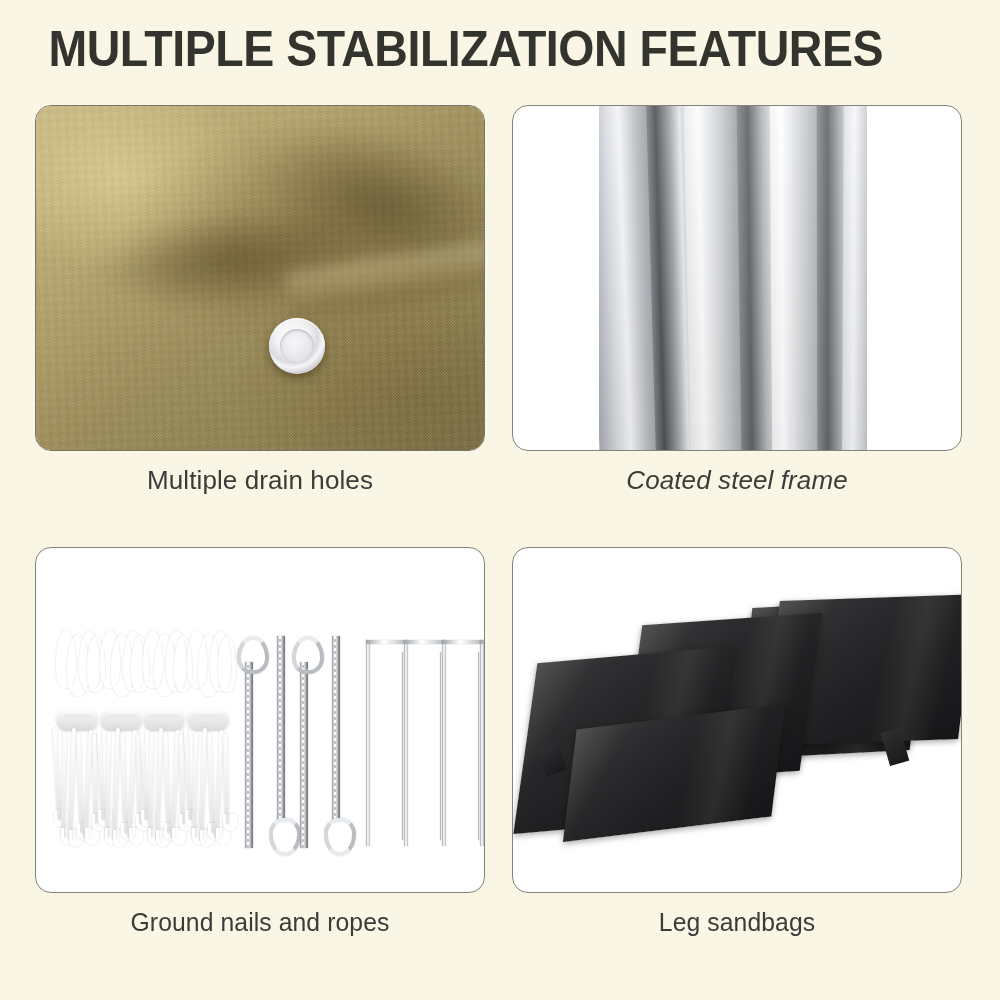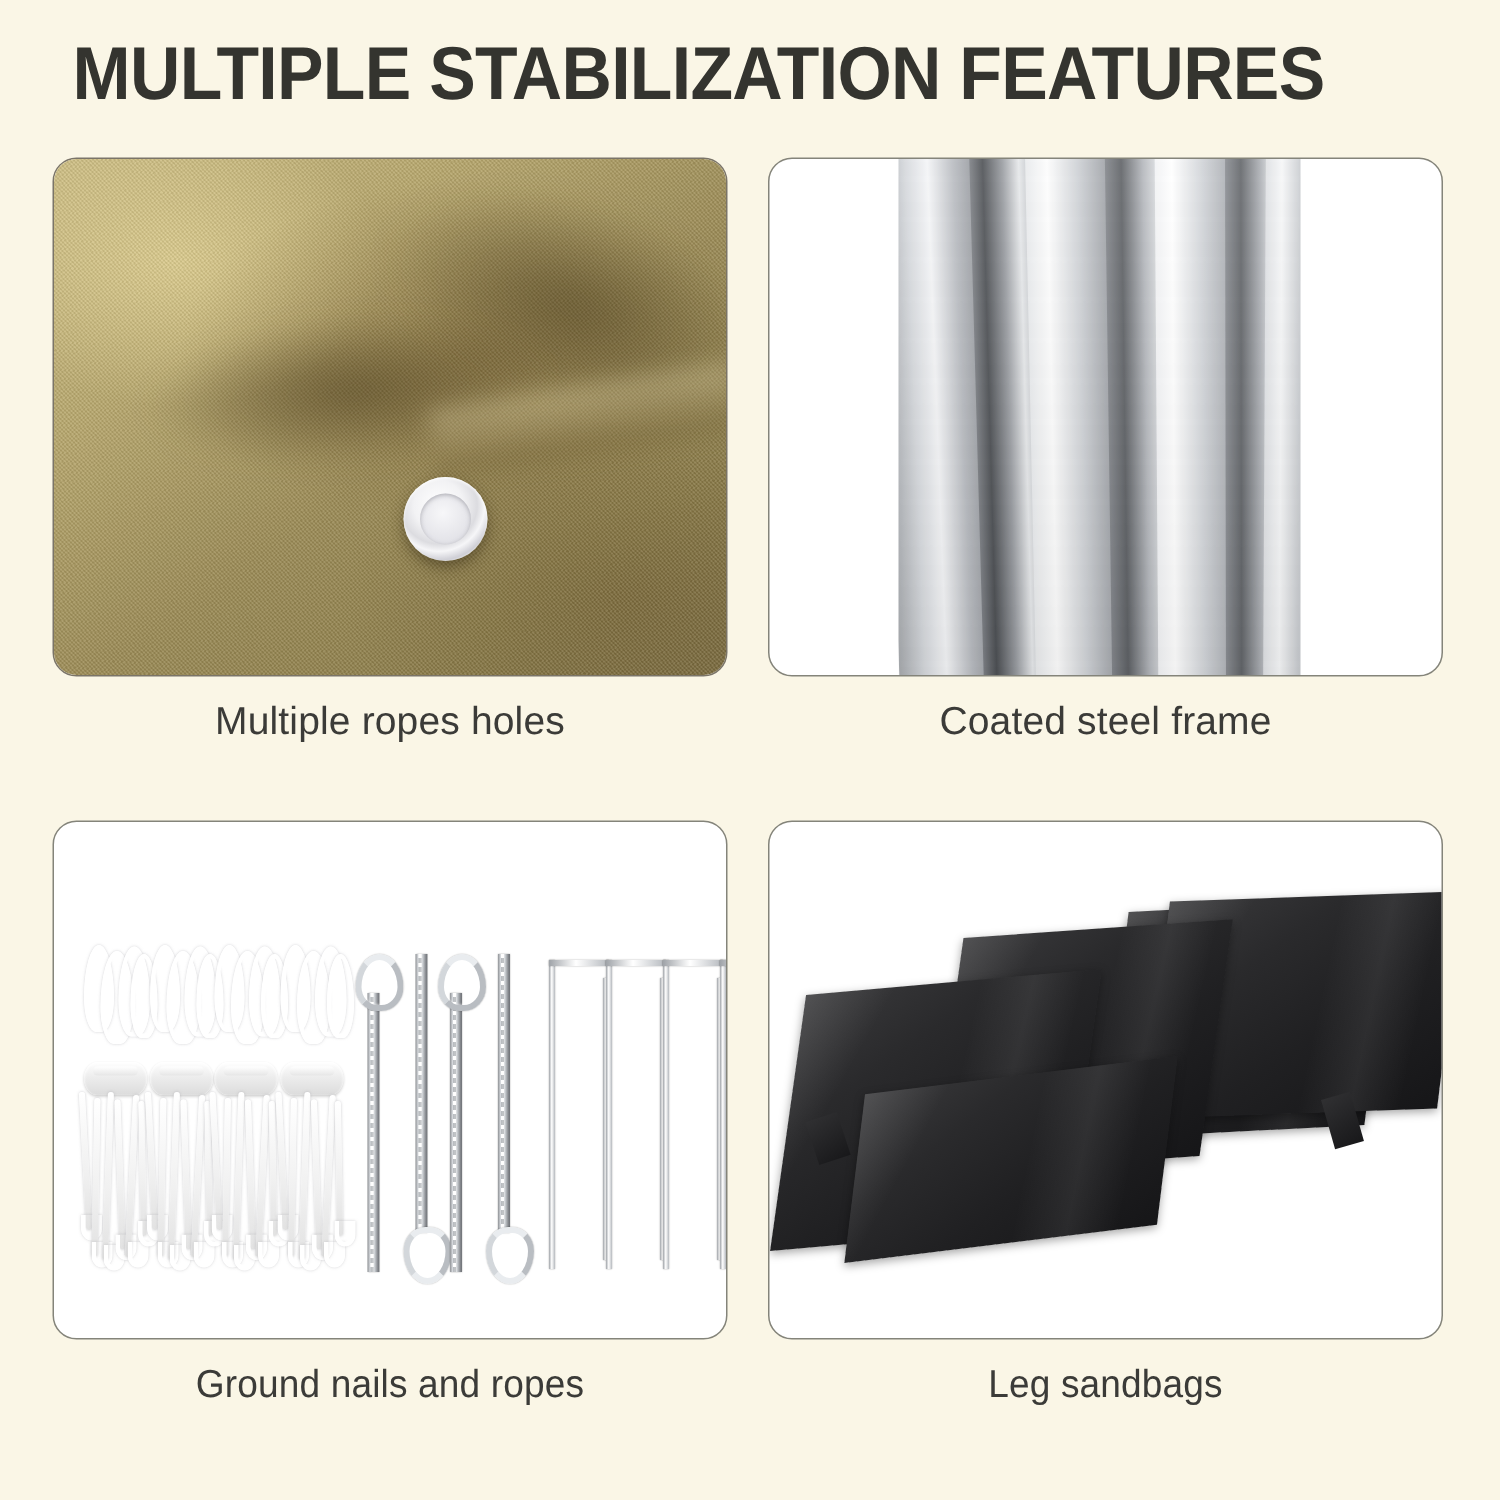--- a/index.html
+++ b/index.html
@@ -41,21 +41,21 @@
     left: 0;
     top: 100px;
     width: 1000px;
     height: 900px;
   }
   .cell {
     position: absolute;
     width: 450px;
   }
   .cell-tl { left: 35px;  top: 5px; }
-  .cell-tr { left: 512px; top: 5px; }
+  .cell-tr { left: 512px; top: 5px; font-style: italic; }
   .cell-bl { left: 35px;  top: 447px; }
   .cell-br { left: 512px; top: 447px; }
 
   .panel {
     position: relative;
     width: 450px;
     height: 346px;
     border: 1.5px solid #84847a;
     border-radius: 16px;
     background: #ffffff;
@@ -250,21 +250,21 @@
 
   <div class="cell cell-tl">
     <div class="panel photo">
       <div class="fabric"></div>
       <div class="fabric-weave"></div>
       <div class="fabric-shadow-a"></div>
       <div class="fabric-shadow-b"></div>
       <div class="fabric-fold"></div>
       <div class="grommet"></div>
     </div>
-    <div class="caption">Multiple ropes holes</div>
+    <div class="caption">Multiple drain holes</div>
   </div>
 
   <div class="cell cell-tr">
     <div class="panel">
       <div class="tubes-wrap" id="tubes">
           <div class="tube" style="left: -6px; width: 66px; background: linear-gradient(90deg, rgb(168, 171, 175) 0%, rgb(214, 217, 221) 26%, rgb(244, 245, 247) 48%, rgb(185, 188, 193) 74%, rgb(142, 145, 150) 100%); transform: skewX(2.2deg);"></div>
           <div class="tube" style="left: 52px; width: 40px; background: linear-gradient(90deg, rgb(125, 128, 133) 0%, rgb(78, 81, 85) 22%, rgb(154, 157, 162) 55%, rgb(230, 232, 234) 82%, rgb(194, 197, 201) 100%); transform: skewX(1.6deg);"></div>
           <div class="tube" style="left: 88px; width: 56px; background: linear-gradient(90deg, rgb(233, 235, 237) 0%, rgb(253, 253, 253) 26%, rgb(207, 210, 214) 62%, rgb(155, 158, 163) 100%); transform: skewX(1.2deg);"></div>
           <div class="tube" style="left: 140px; width: 36px; background: linear-gradient(90deg, rgb(132, 135, 140) 0%, rgb(95, 98, 102) 30%, rgb(180, 183, 188) 70%, rgb(226, 228, 230) 100%); transform: skewX(0.8deg);"></div>
           <div class="tube" style="left: 172px; width: 52px; background: linear-gradient(90deg, rgb(242, 243, 245) 0%, rgb(255, 255, 255) 22%, rgb(210, 213, 217) 60%, rgb(164, 167, 172) 100%); transform: skewX(0.4deg);"></div>

